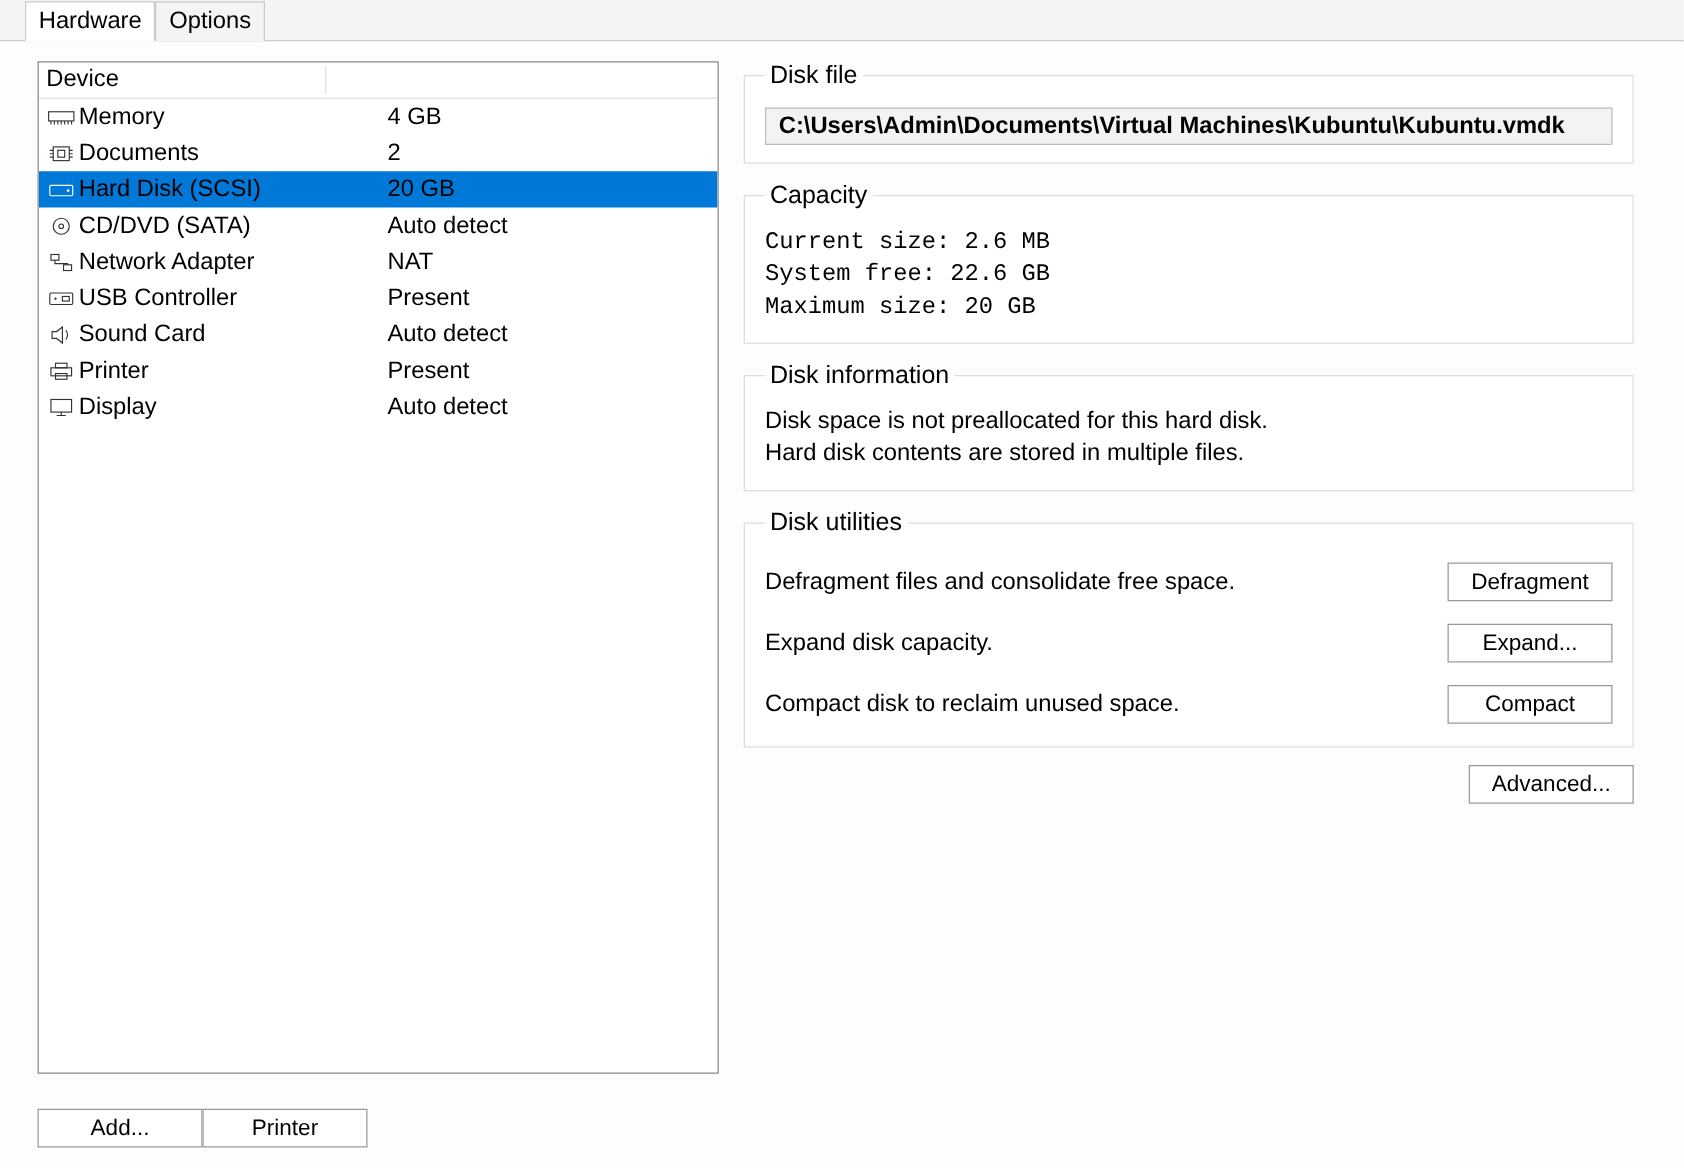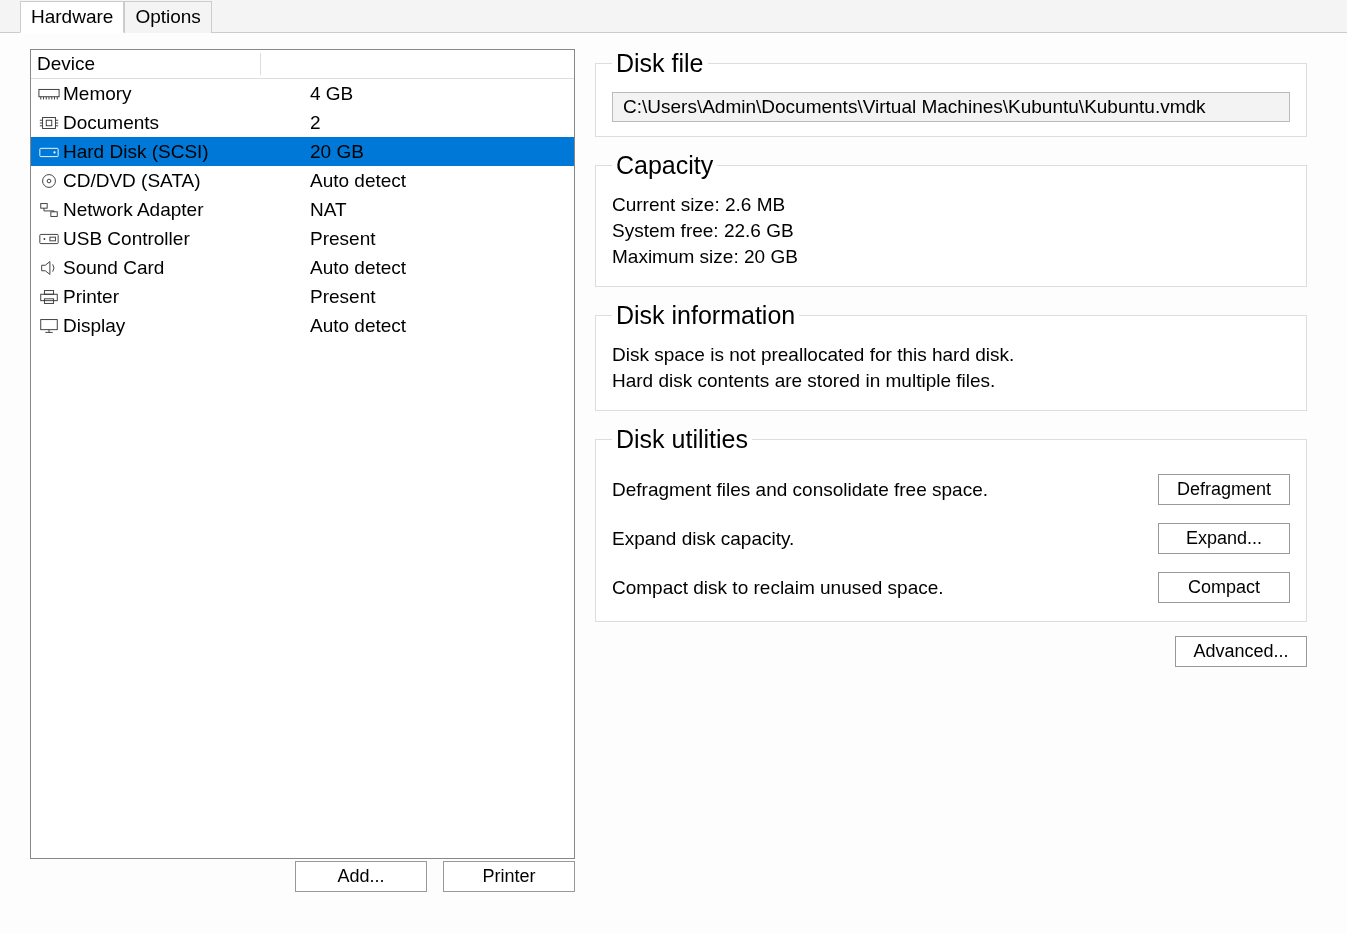--- a/index.html
+++ b/index.html
@@ -81,23 +81,23 @@
     width: 24px;
     height: 20px;
     display: inline-flex;
     align-items: center;
     justify-content: center;
     flex-shrink: 0;
   }
   .icon svg { width: 22px; height: 18px; }
   .left-buttons {
     display: flex;
-    gap: 16px;
-    justify-content: flex-end;
-    margin-top: 2px;
+    gap: 0;
+    justify-content: flex-start;
+    margin-top: 28px;
   }
   button.win {
     font-family: inherit;
     font-size: 18px;
     background: #fff;
     border: 1px solid #999;
     padding: 4px 0;
     min-width: 132px;
     cursor: pointer;
   }
@@ -106,30 +106,31 @@
     padding-right: 10px;
   }
   fieldset.group {
     border: 1px solid #ddd;
     margin: 0 0 14px 0;
     padding: 10px 16px 14px 16px;
     background: #fff;
   }
   fieldset.group legend {
     padding: 0 4px;
-    font-size: 25px;
+    font-size: 20px;
   }
   .diskfile-box {
     border: 1px solid #bbb;
     background: #f3f3f3;
     padding: 3px 10px;
     margin-top: 4px;
     width: 100%;
-  }
-  .cap-row { margin: 4px 0; }
+    font-weight: bold;
+  }
+  .cap-row { margin: 4px 0; font-family: Liberation Mono, monospace; }
   .info-line { margin: 4px 0; }
   .util-row {
     display: flex;
     align-items: center;
     justify-content: space-between;
     margin: 10px 0 18px 0;
   }
   .util-row:last-child { margin-bottom: 4px; }
   .adv-row {
     display: flex;

